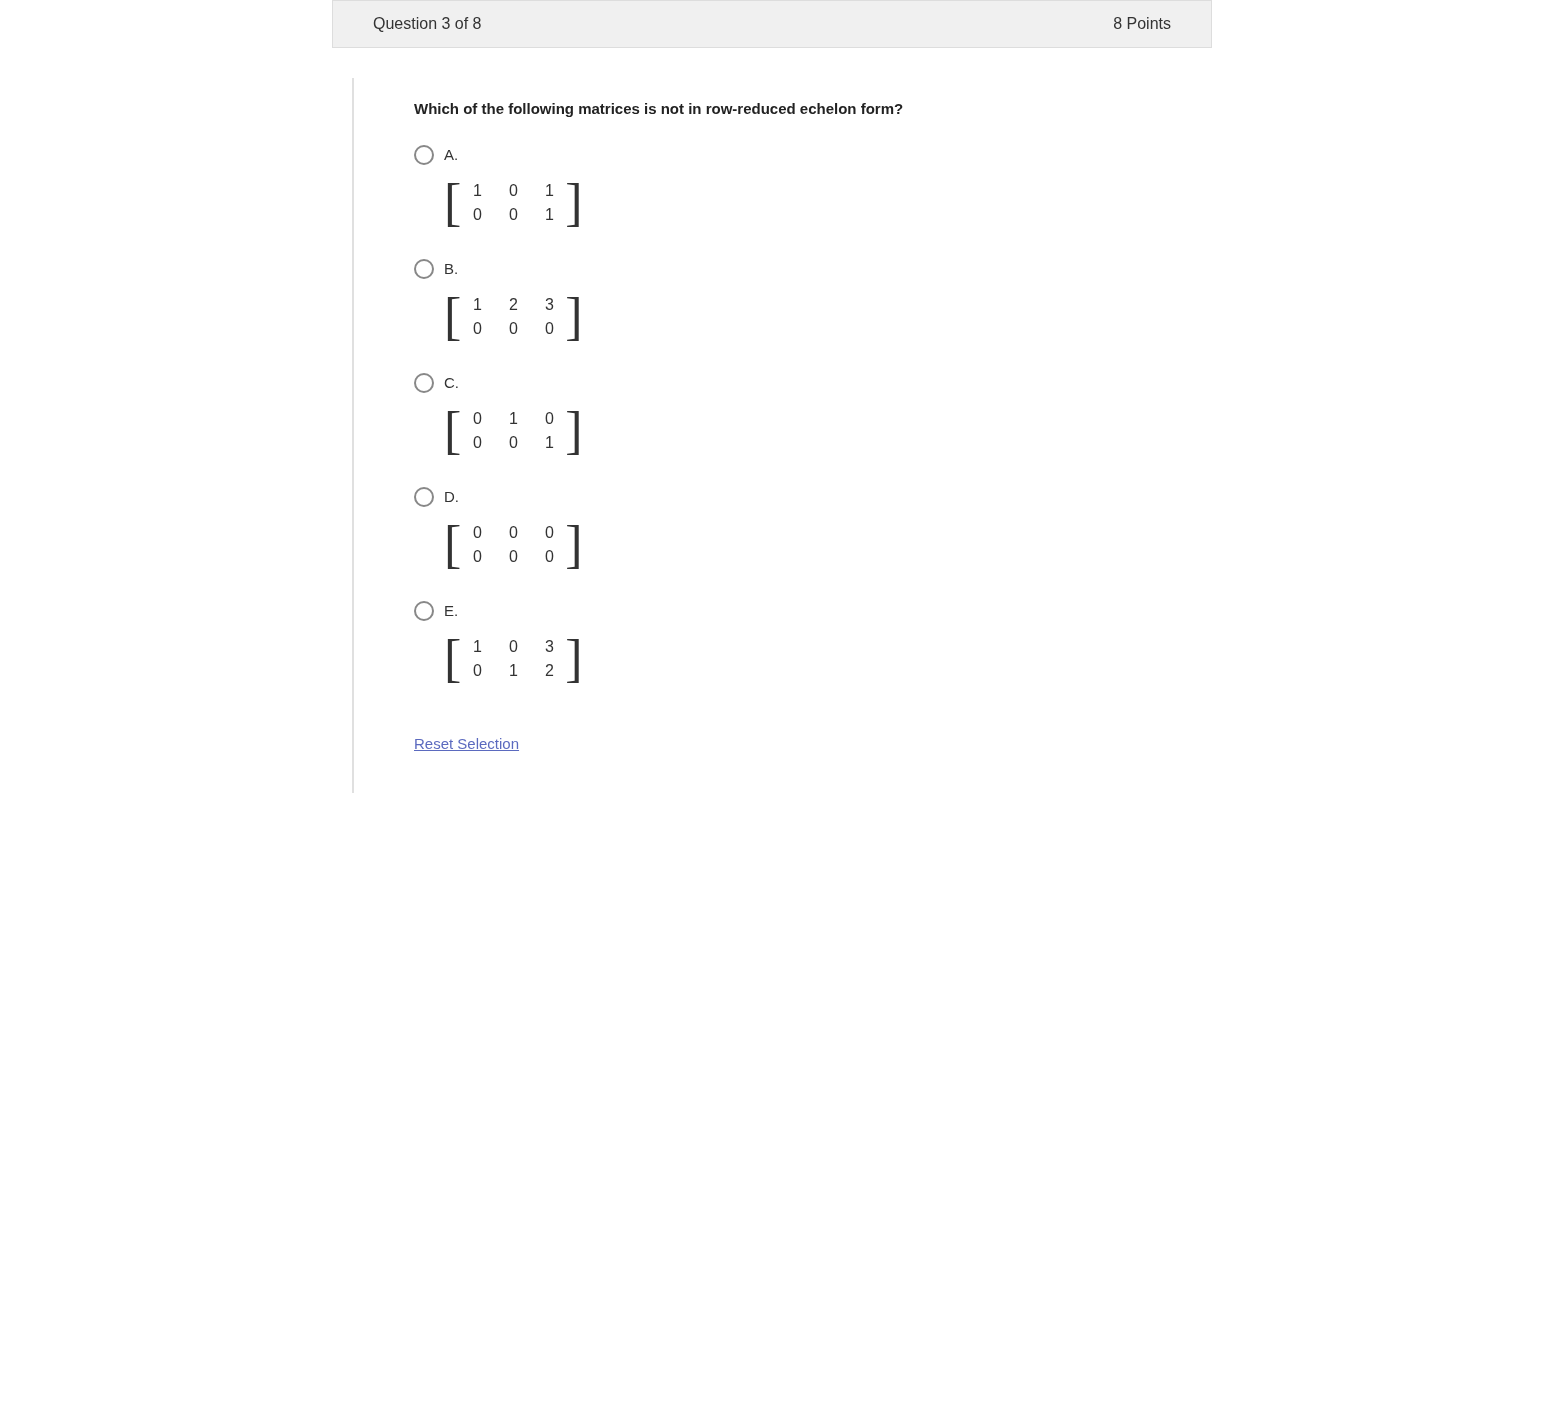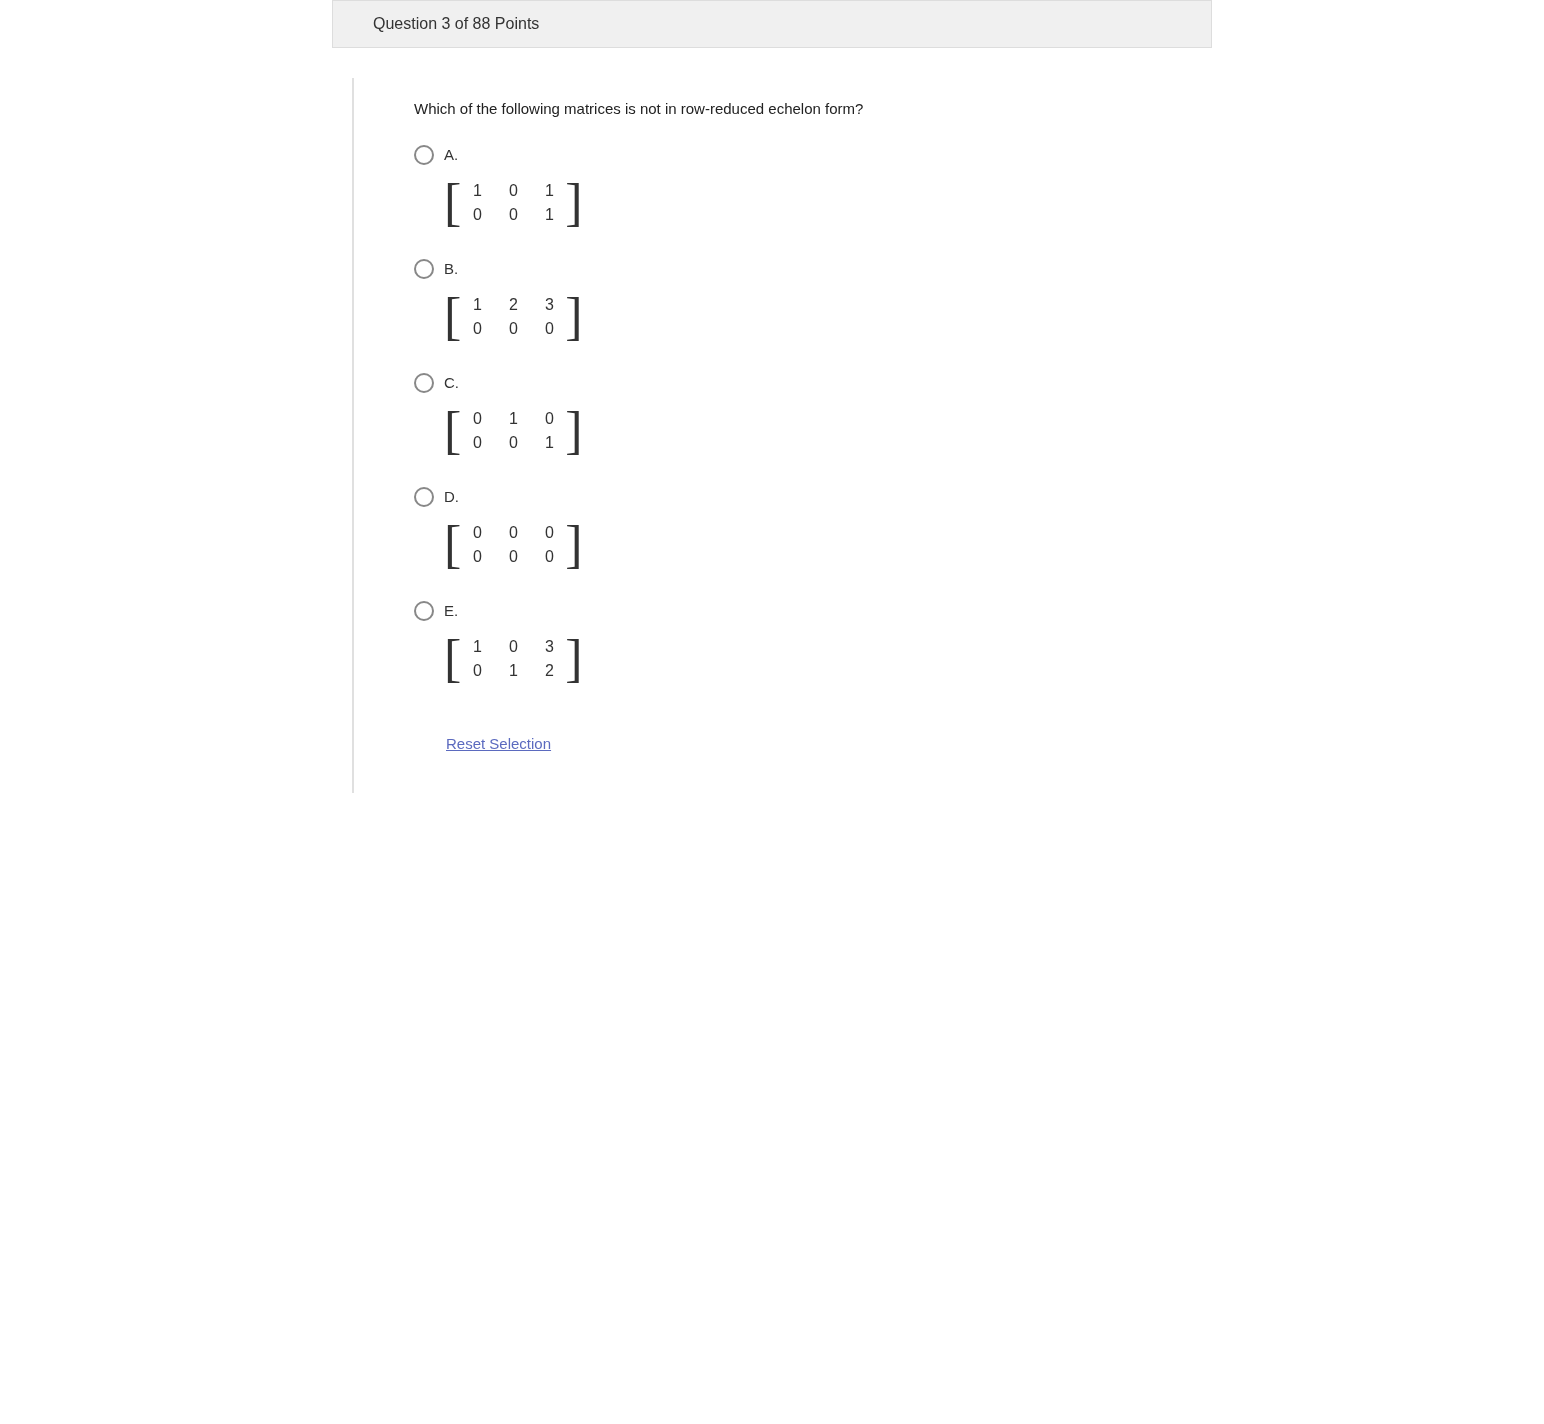--- a/index.html
+++ b/index.html
@@ -18,40 +18,42 @@
     .page-wrapper {
       max-width: 880px;
       margin: 0 auto;
       background: #fff;
     }
 
     .question-header {
       background: #f0f0f0;
       border: 1px solid #ddd;
       display: flex;
+      justify-content: space-between;
       align-items: center;
       padding: 14px 40px;
       margin-bottom: 30px;
     }
 
     .question-header span {
       font-size: 16px;
       color: #333;
     }
 
     .question-body {
       padding: 20px 60px 40px 60px;
       border-left: 2px solid #e0e0e0;
       margin-left: 20px;
     }
 
     .question-text {
       font-size: 15px;
       margin-bottom: 24px;
       line-height: 1.5;
+      font-weight: bold;
     }
 
     .option-group {
       margin-bottom: 30px;
     }
 
     .option-label-row {
       display: flex;
       align-items: center;
       gap: 10px;
@@ -110,21 +112,20 @@
     .reset-link {
       color: #5b6abf;
       text-decoration: underline;
       cursor: pointer;
       font-size: 15px;
       background: none;
       border: none;
       padding: 0;
       margin-top: 20px;
       display: inline-block;
-      margin-left: 32px;
     }
   </style>
 </head>
 <body>
 
 <div class="page-wrapper">
 
   <div class="question-header">
     <span>Question 3 of 8</span>
     <span>8 Points</span>

